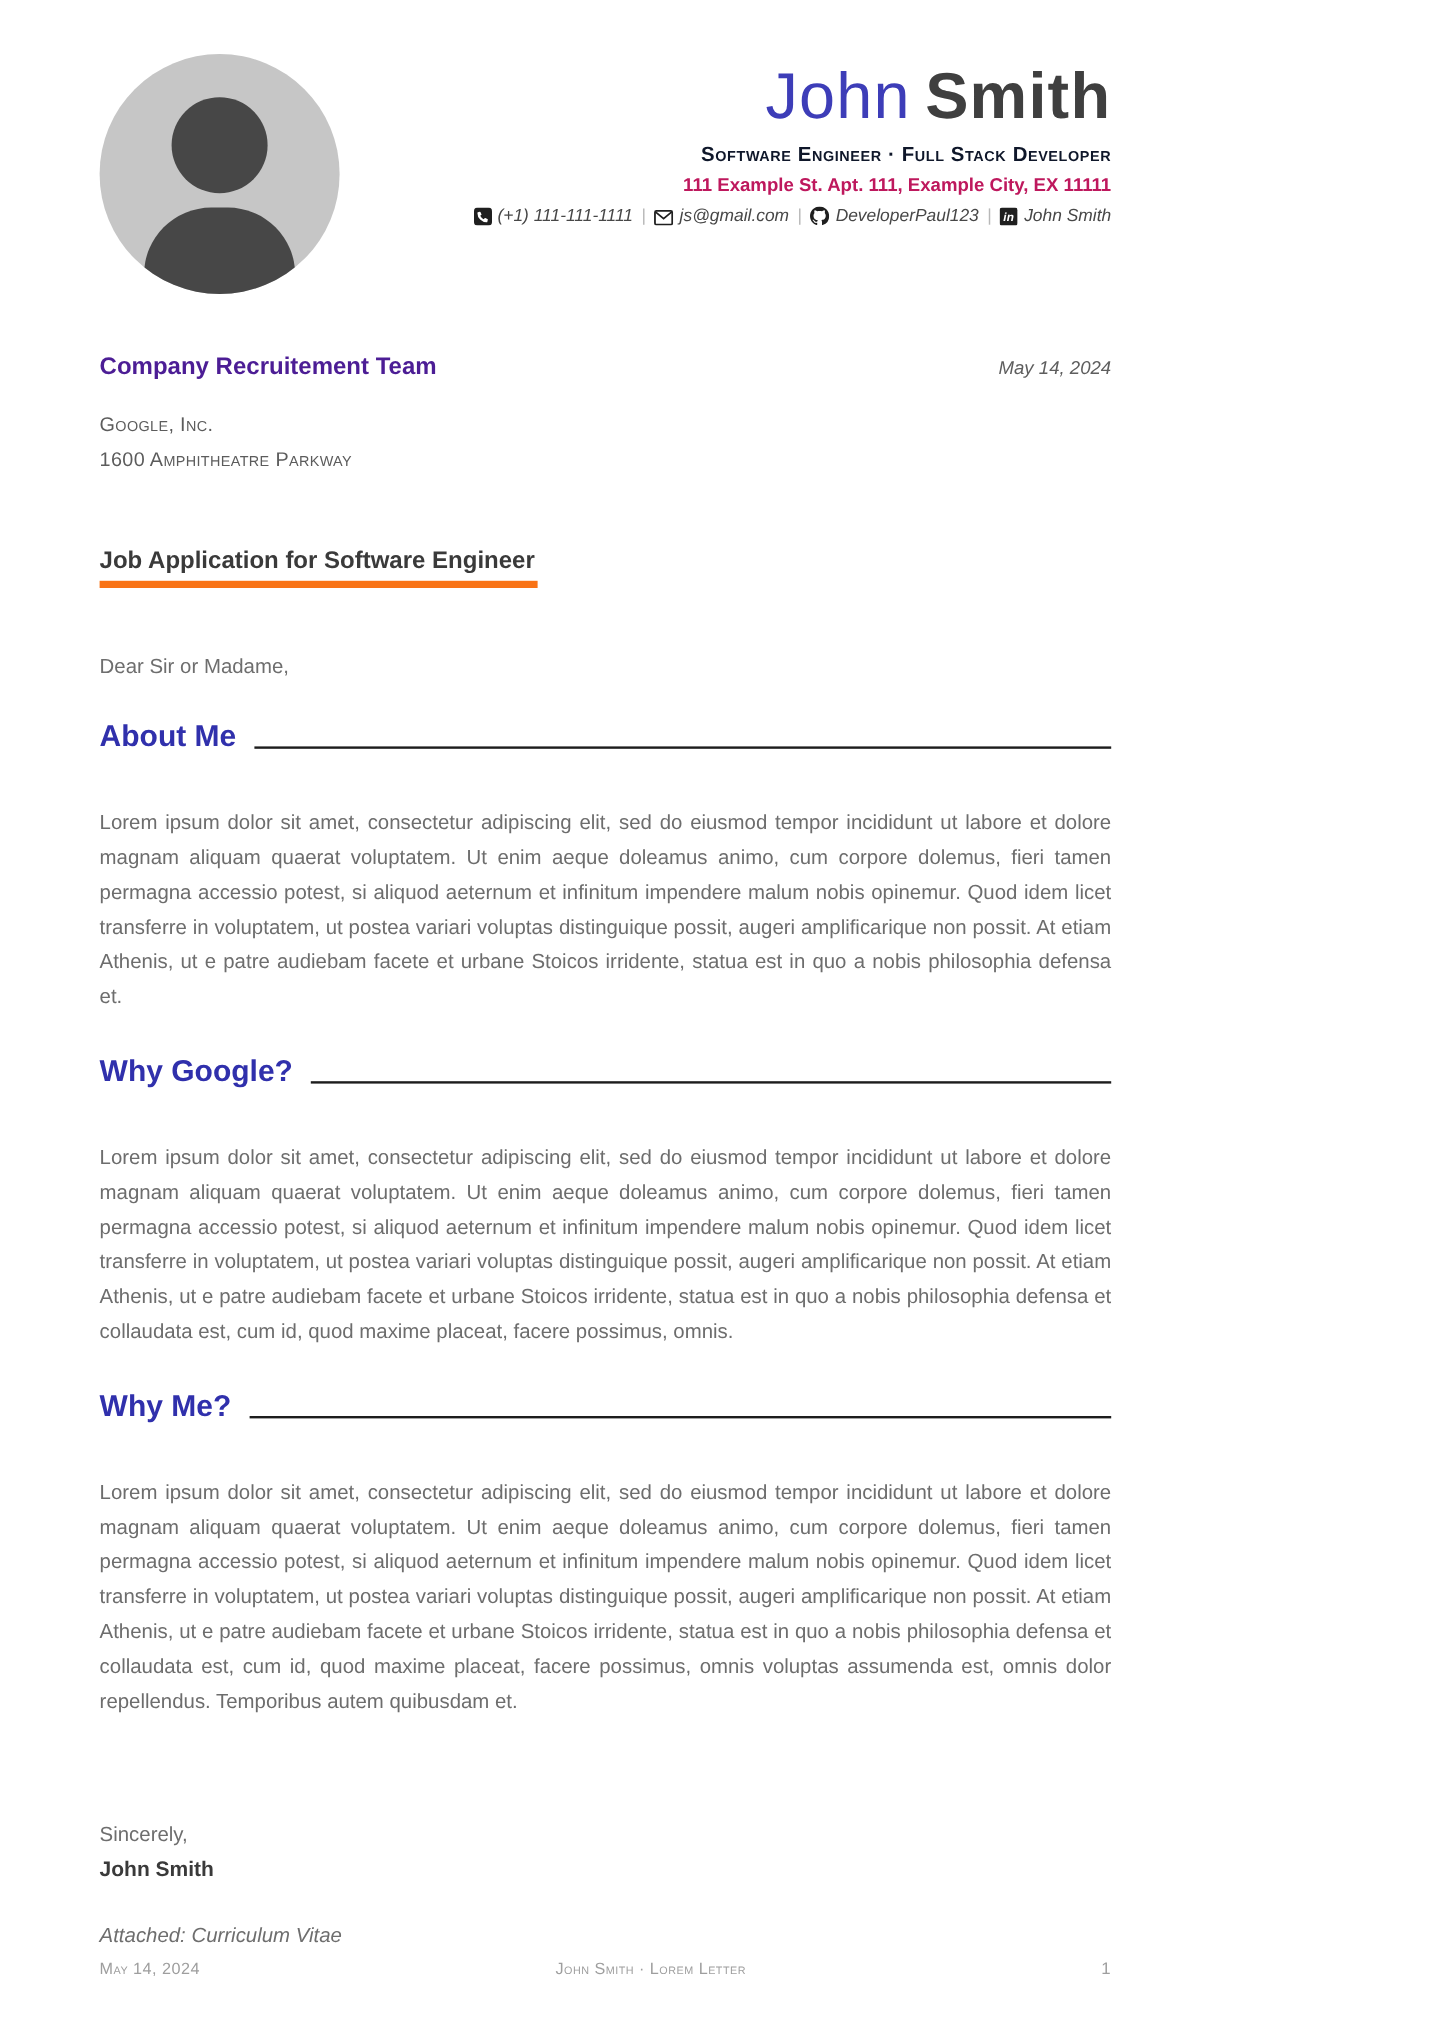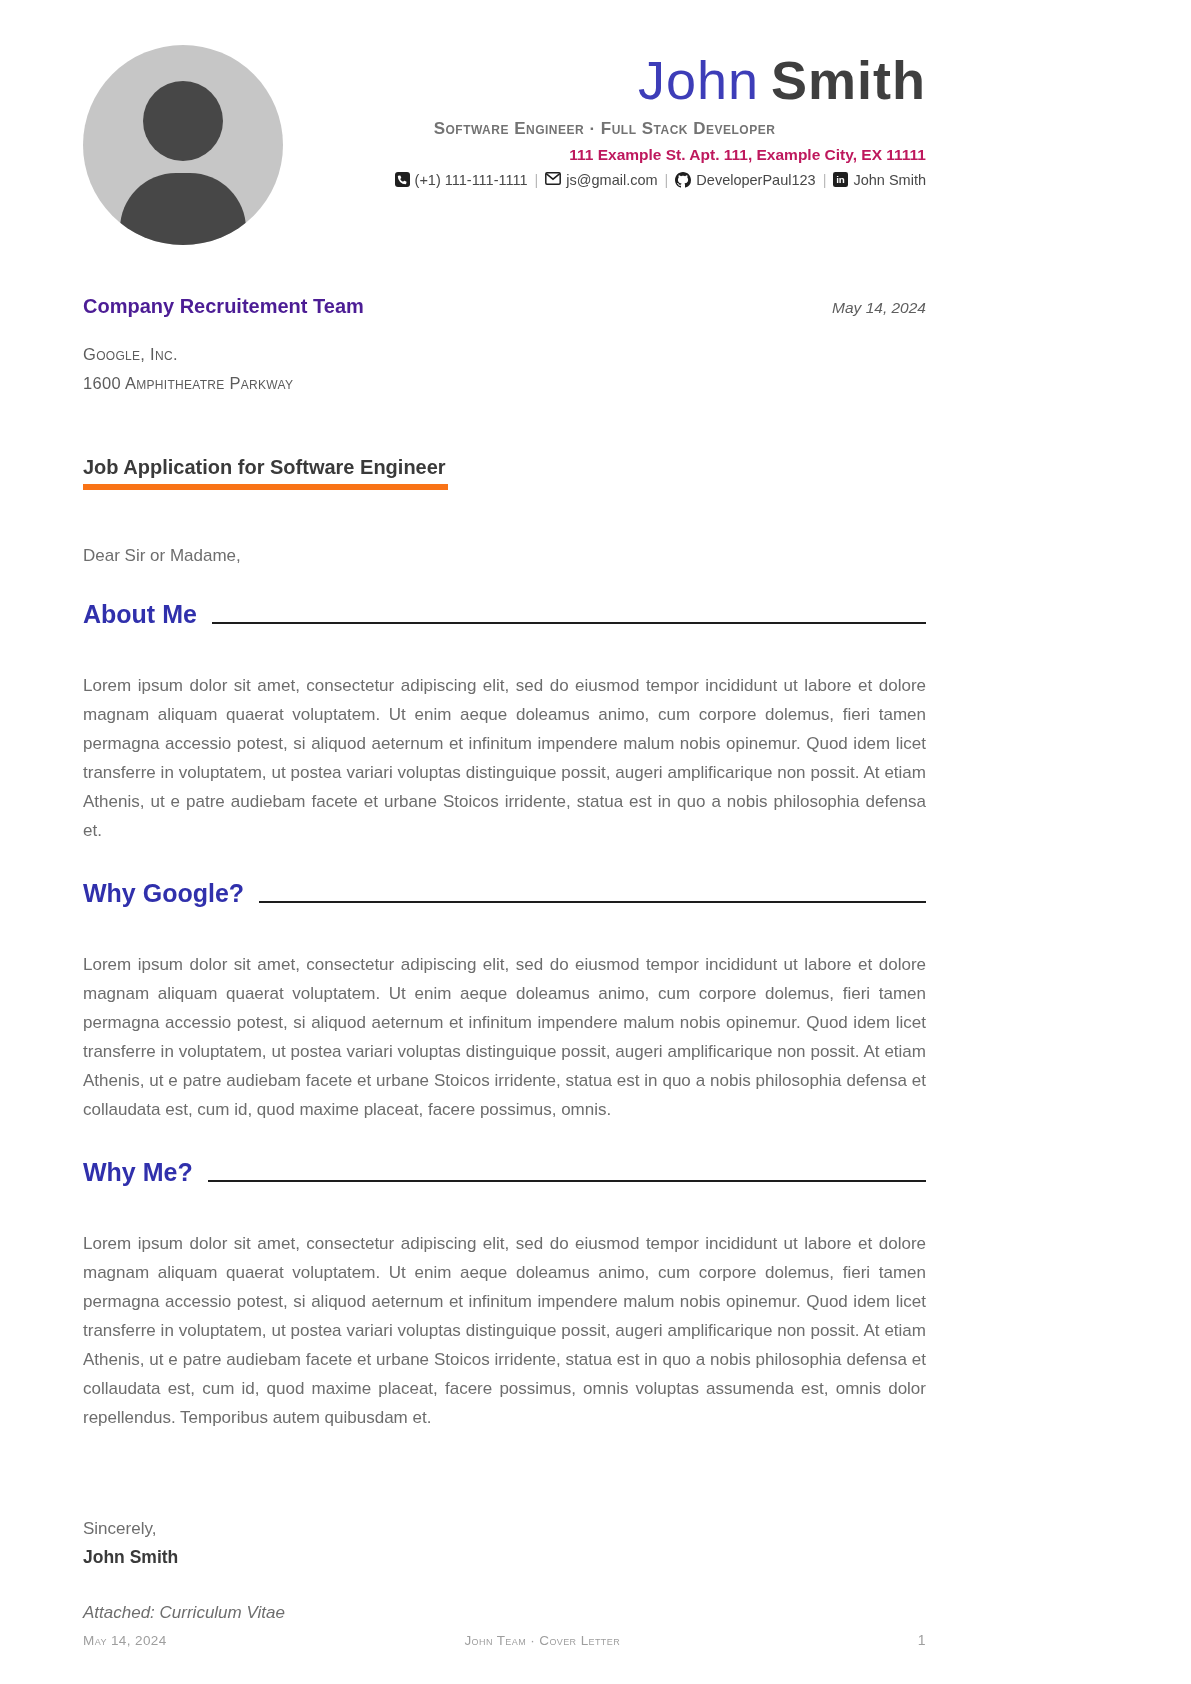--- a/index.html
+++ b/index.html
@@ -25,29 +25,29 @@
   }
   .avatar .body{
     position:absolute;left:37px;top:128px;width:126px;height:90px;
     border-radius:56px 56px 0 0;background:#474747;
   }
   .id-block{text-align:right;padding-top:8px;flex:1;}
   .name{font-size:54px;line-height:1;letter-spacing:1px;}
   .name .first{color:#3d3db8;font-weight:300;}
   .name .last{color:#3f3f3f;font-weight:700;margin-left:12px;}
   .tagline{
-    margin-top:12px;font-variant:small-caps;color:#737373;
-    font-size:17px;font-weight:600;letter-spacing:.5px;text-align:center;
+    margin-top:12px;font-variant:small-caps;color:#0f172a;
+    font-size:17px;font-weight:600;letter-spacing:.5px;
   }
   .addr{margin-top:7px;font-size:15.5px;font-weight:700;color:#be185d;}
   .contacts{
     margin-top:8px;font-size:14.5px;color:#474747;
     display:flex;justify-content:flex-end;align-items:center;gap:7px;
   }
-  .contact{display:inline-flex;align-items:flex-start;gap:5px;cursor:pointer;}
+  .contact{display:inline-flex;align-items:flex-end;gap:5px;cursor:pointer;font-style:italic;}
   .contact svg{display:block;}
   .sep{color:#b8b8b8;}
   
   .recipient-row{
     margin-top:50px;display:flex;justify-content:space-between;align-items:baseline;
   }
   .recipient-name{font-size:20px;font-weight:700;color:#4c1d95;}
   .date{font-size:15.5px;font-style:italic;color:#5e5e5e;}
   .recipient-addr{margin-top:22px;font-size:16.5px;color:#5c5c5c;
     font-variant:small-caps;letter-spacing:.3px;line-height:29px;}
@@ -178,17 +178,17 @@
   </div>
 
   <div class="closing">
     <div class="salute">Sincerely,</div>
     <div class="signer">John Smith</div>
   </div>
   <div class="attached">Attached: Curriculum Vitae</div>
 
   <div class="footer">
     <span>May 14, 2024</span>
-    <span>John Team · Cover Letter</span>
+    <span>John Smith · Lorem Letter</span>
     <span class="page-num">1</span>
   </div>
 
 </div>
 
 </body></html>

